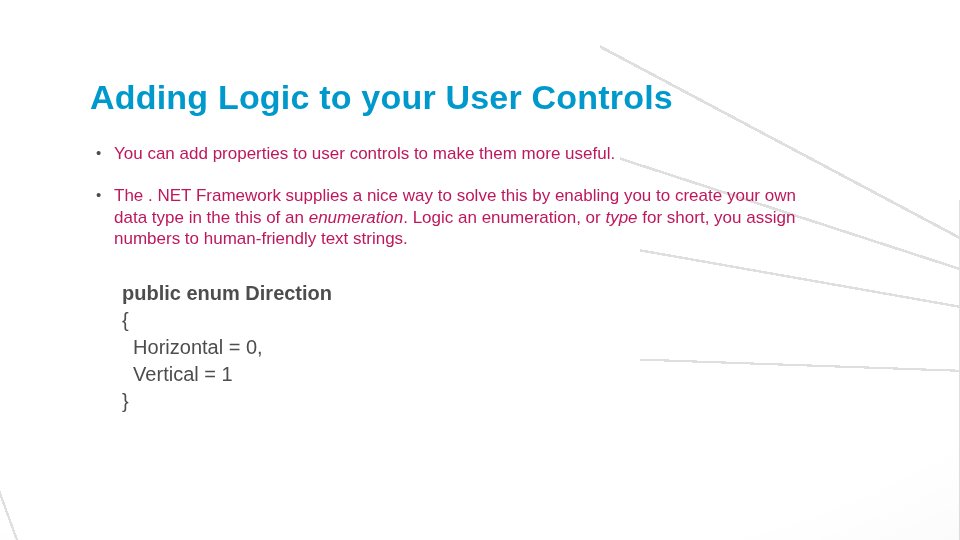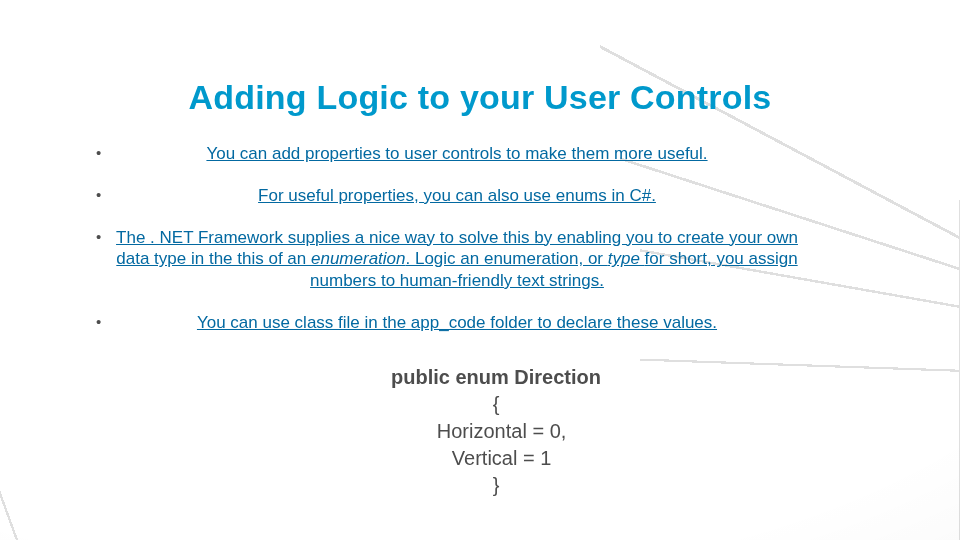--- a/index.html
+++ b/index.html
@@ -1,15 +1,15 @@
 <!DOCTYPE html>
 <html><head>
 <meta charset="utf-8">
 <style>
-  * { margin: 0; padding: 0; box-sizing: border-box; text-align: center; }
+  * { margin: 0; padding: 0; box-sizing: border-box; }
   html, body { width: 960px; height: 540px; overflow: hidden; }
   body {
     font-family: Arial, Helvetica, sans-serif;
     background: #ffffff;
     position: relative;
   }
   
   .bg-lines {
     position: absolute; inset: 0; pointer-events: none; opacity: 0.12;
     background:
@@ -38,24 +38,23 @@
     font-family: "Arial Narrow", Arial, Helvetica, sans-serif;
     font-stretch: condensed;
     font-size: 34px;
     font-weight: 700;
     color: #0099cc;
     letter-spacing: 0.2px;
     margin-bottom: 26px;
   }
   ul.bullets {
     list-style: none;
-    color: #0369a1;
+    color: #be185d;
     font-size: 17px;
     line-height: 1.28;
-    text-decoration: underline;
   }
   ul.bullets > li {
     position: relative;
     padding-left: 24px;
     margin-bottom: 20px;
     max-width: 710px;
   }
   ul.bullets > li::before {
     content: "•";
     position: absolute;
@@ -86,31 +85,25 @@
 <div class="slide">
 
   <h1 class="title">Adding Logic to your User Controls</h1>
 
   <ul class="bullets">
 
     <li>
       <span>You can add properties to user controls to make them more useful.</span>
     </li>
 
-    <li>
-      <span>For useful properties, you can also use enums in C#.</span>
-    </li>
 
     <li>
       <span>The . NET Framework supplies a nice way to solve this by enabling you to create your own data type in the this of an </span><span class="italic">enumeration</span><span>. Logic an enumeration, or </span><span class="italic">type </span><span>for short, you assign numbers to human-friendly text strings.</span>
     </li>
 
-    <li>
-      <span>You can use  class file in the app_code folder to declare these values.</span>
-    </li>
 
   </ul>
 
   <div class="code-block"><span class="kw">public enum </span><span class="kw">Direction</span>
 <span>{</span>
 <span>  Horizontal = 0,</span>
 <span>  Vertical = 1</span>
 <span>}</span></div>
 
 </div>

